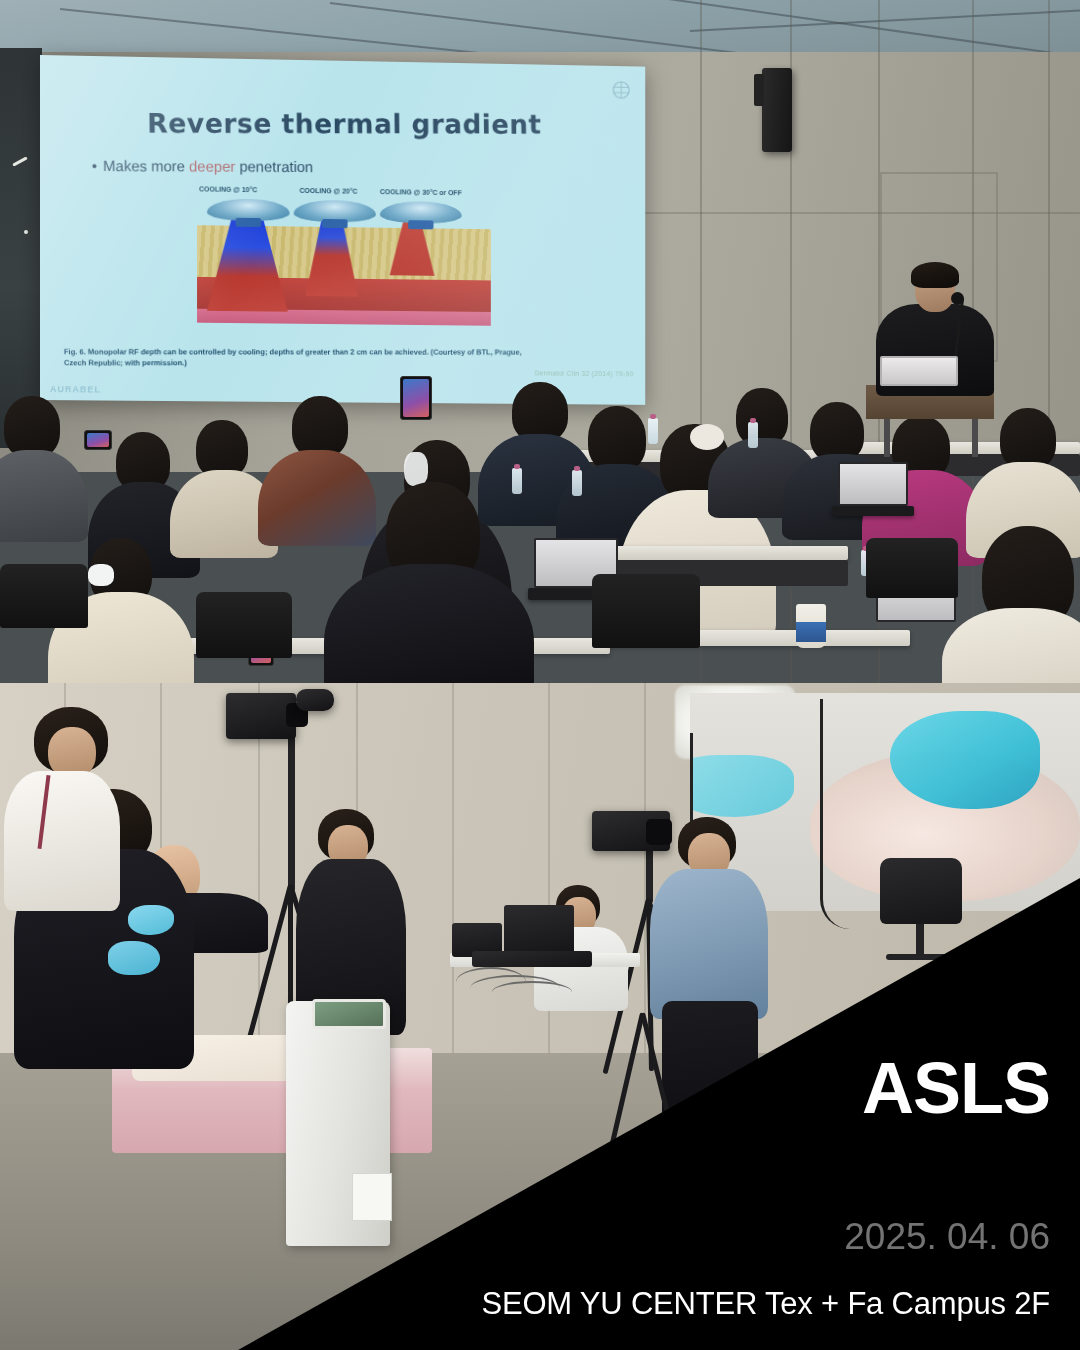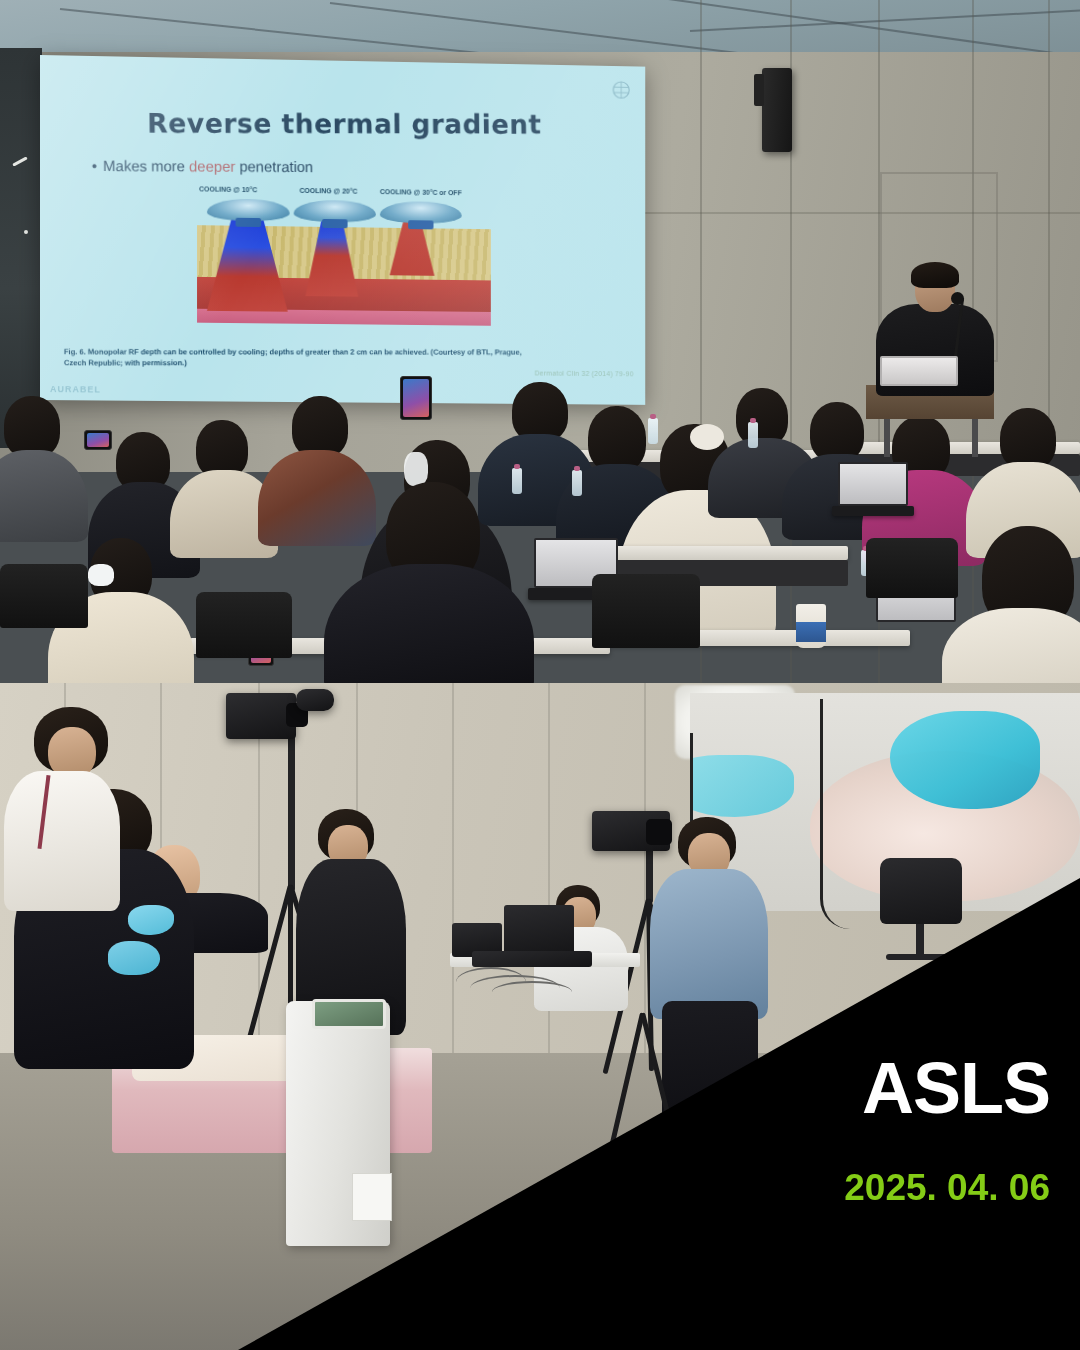--- a/index.html
+++ b/index.html
@@ -421,23 +421,23 @@
   }
   .t-live {
     position:absolute; right:30px; top:1126px;
     font-size:64px; line-height:1.05; letter-spacing:-1px;
     color:#fff; z-index:7;
   }
   .t-live .b { font-weight:700; }
   .t-live .n { font-weight:400; }
 
   .t-date {
-    position:absolute; right:30px; top:1167px;
-    font-size:37px; font-weight:700; letter-spacing:0px;
-    color:#84cc16; z-index:7;
+    position:absolute; right:30px; top:1216px;
+    font-size:37px; font-weight:400; letter-spacing:0px;
+    color:#737373; z-index:7;
   }
   .t-venue {
     position:absolute; right:30px; top:1286px;
     font-size:31px; font-weight:400; letter-spacing:-.2px;
     color:#fff; z-index:7;
   }
 
   
   .tentech {
     position:absolute; left:44px; top:1276px; z-index:7;
@@ -718,15 +718,16 @@
     <div class="machine-screen"></div>
     <div class="machine-label"></div>
   </div>
 
   <div class="black-panel"></div>
 
   <div class="t-asls">ASLS</div>
 
 
   <div class="t-date">2025. 04. 06</div>
+  <div class="t-venue">SEOM YU CENTER Tex + Fa Campus 2F</div>
 
 
 </div>
 
 </body></html>

